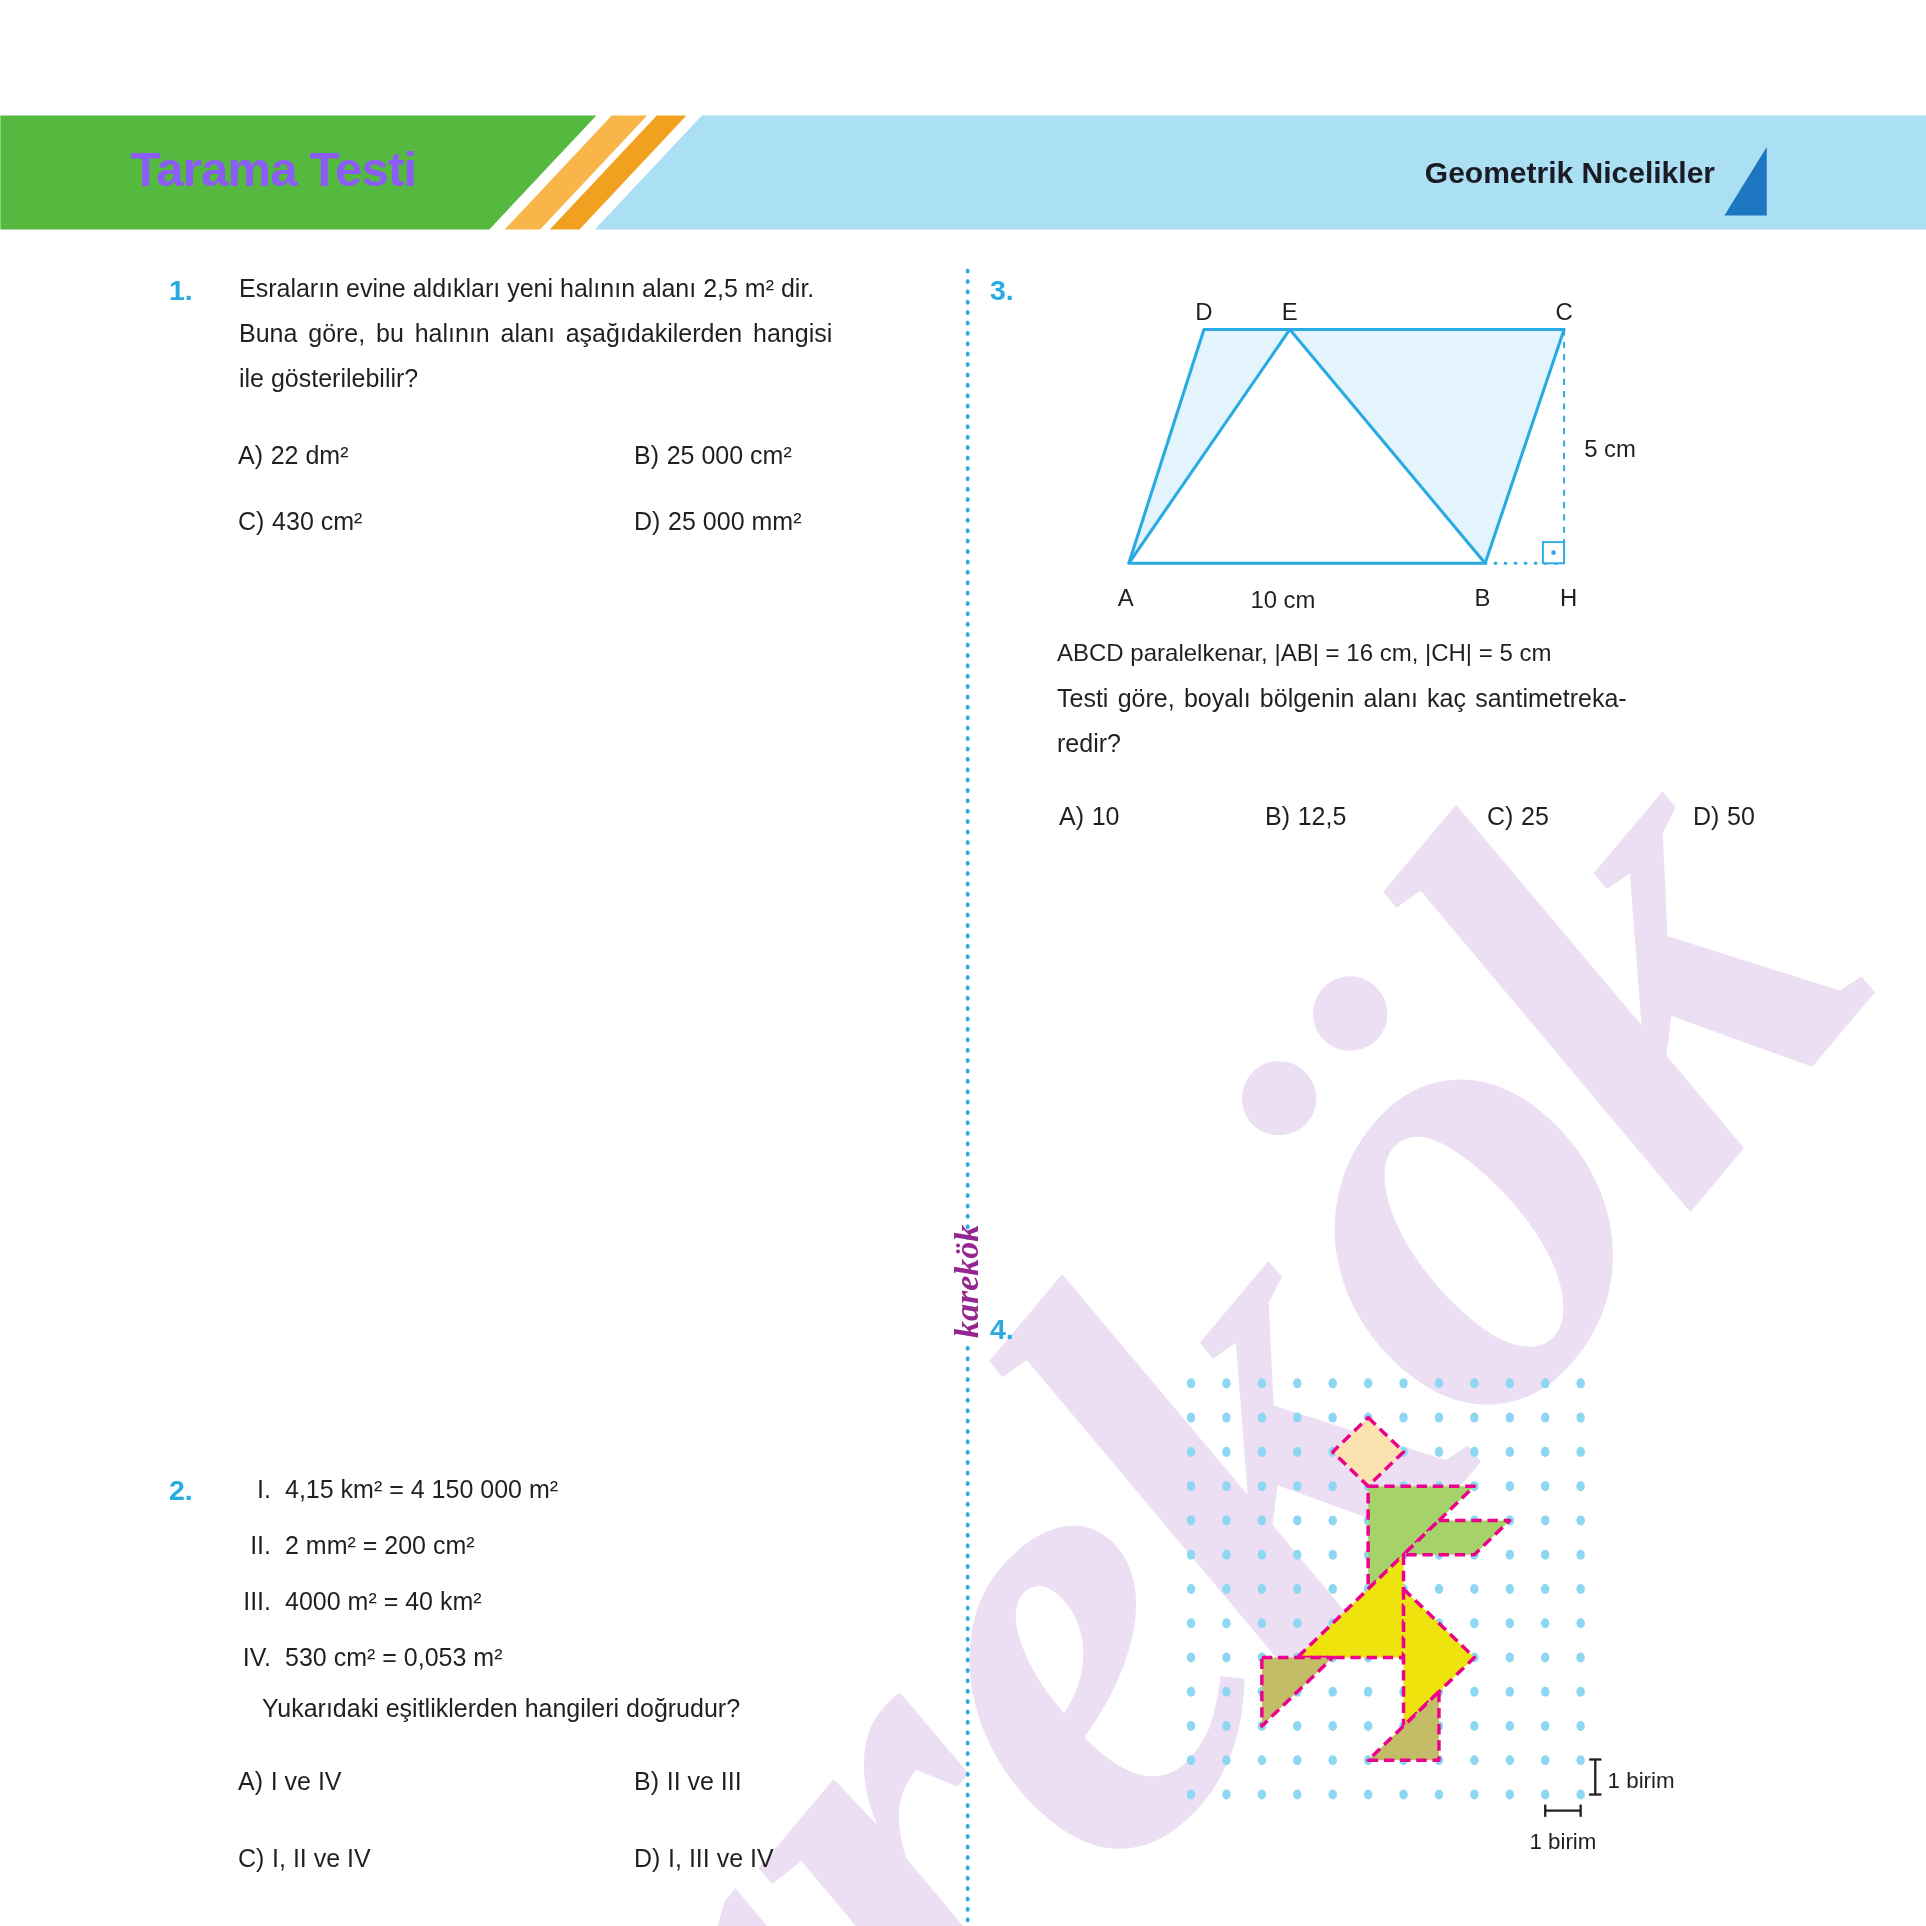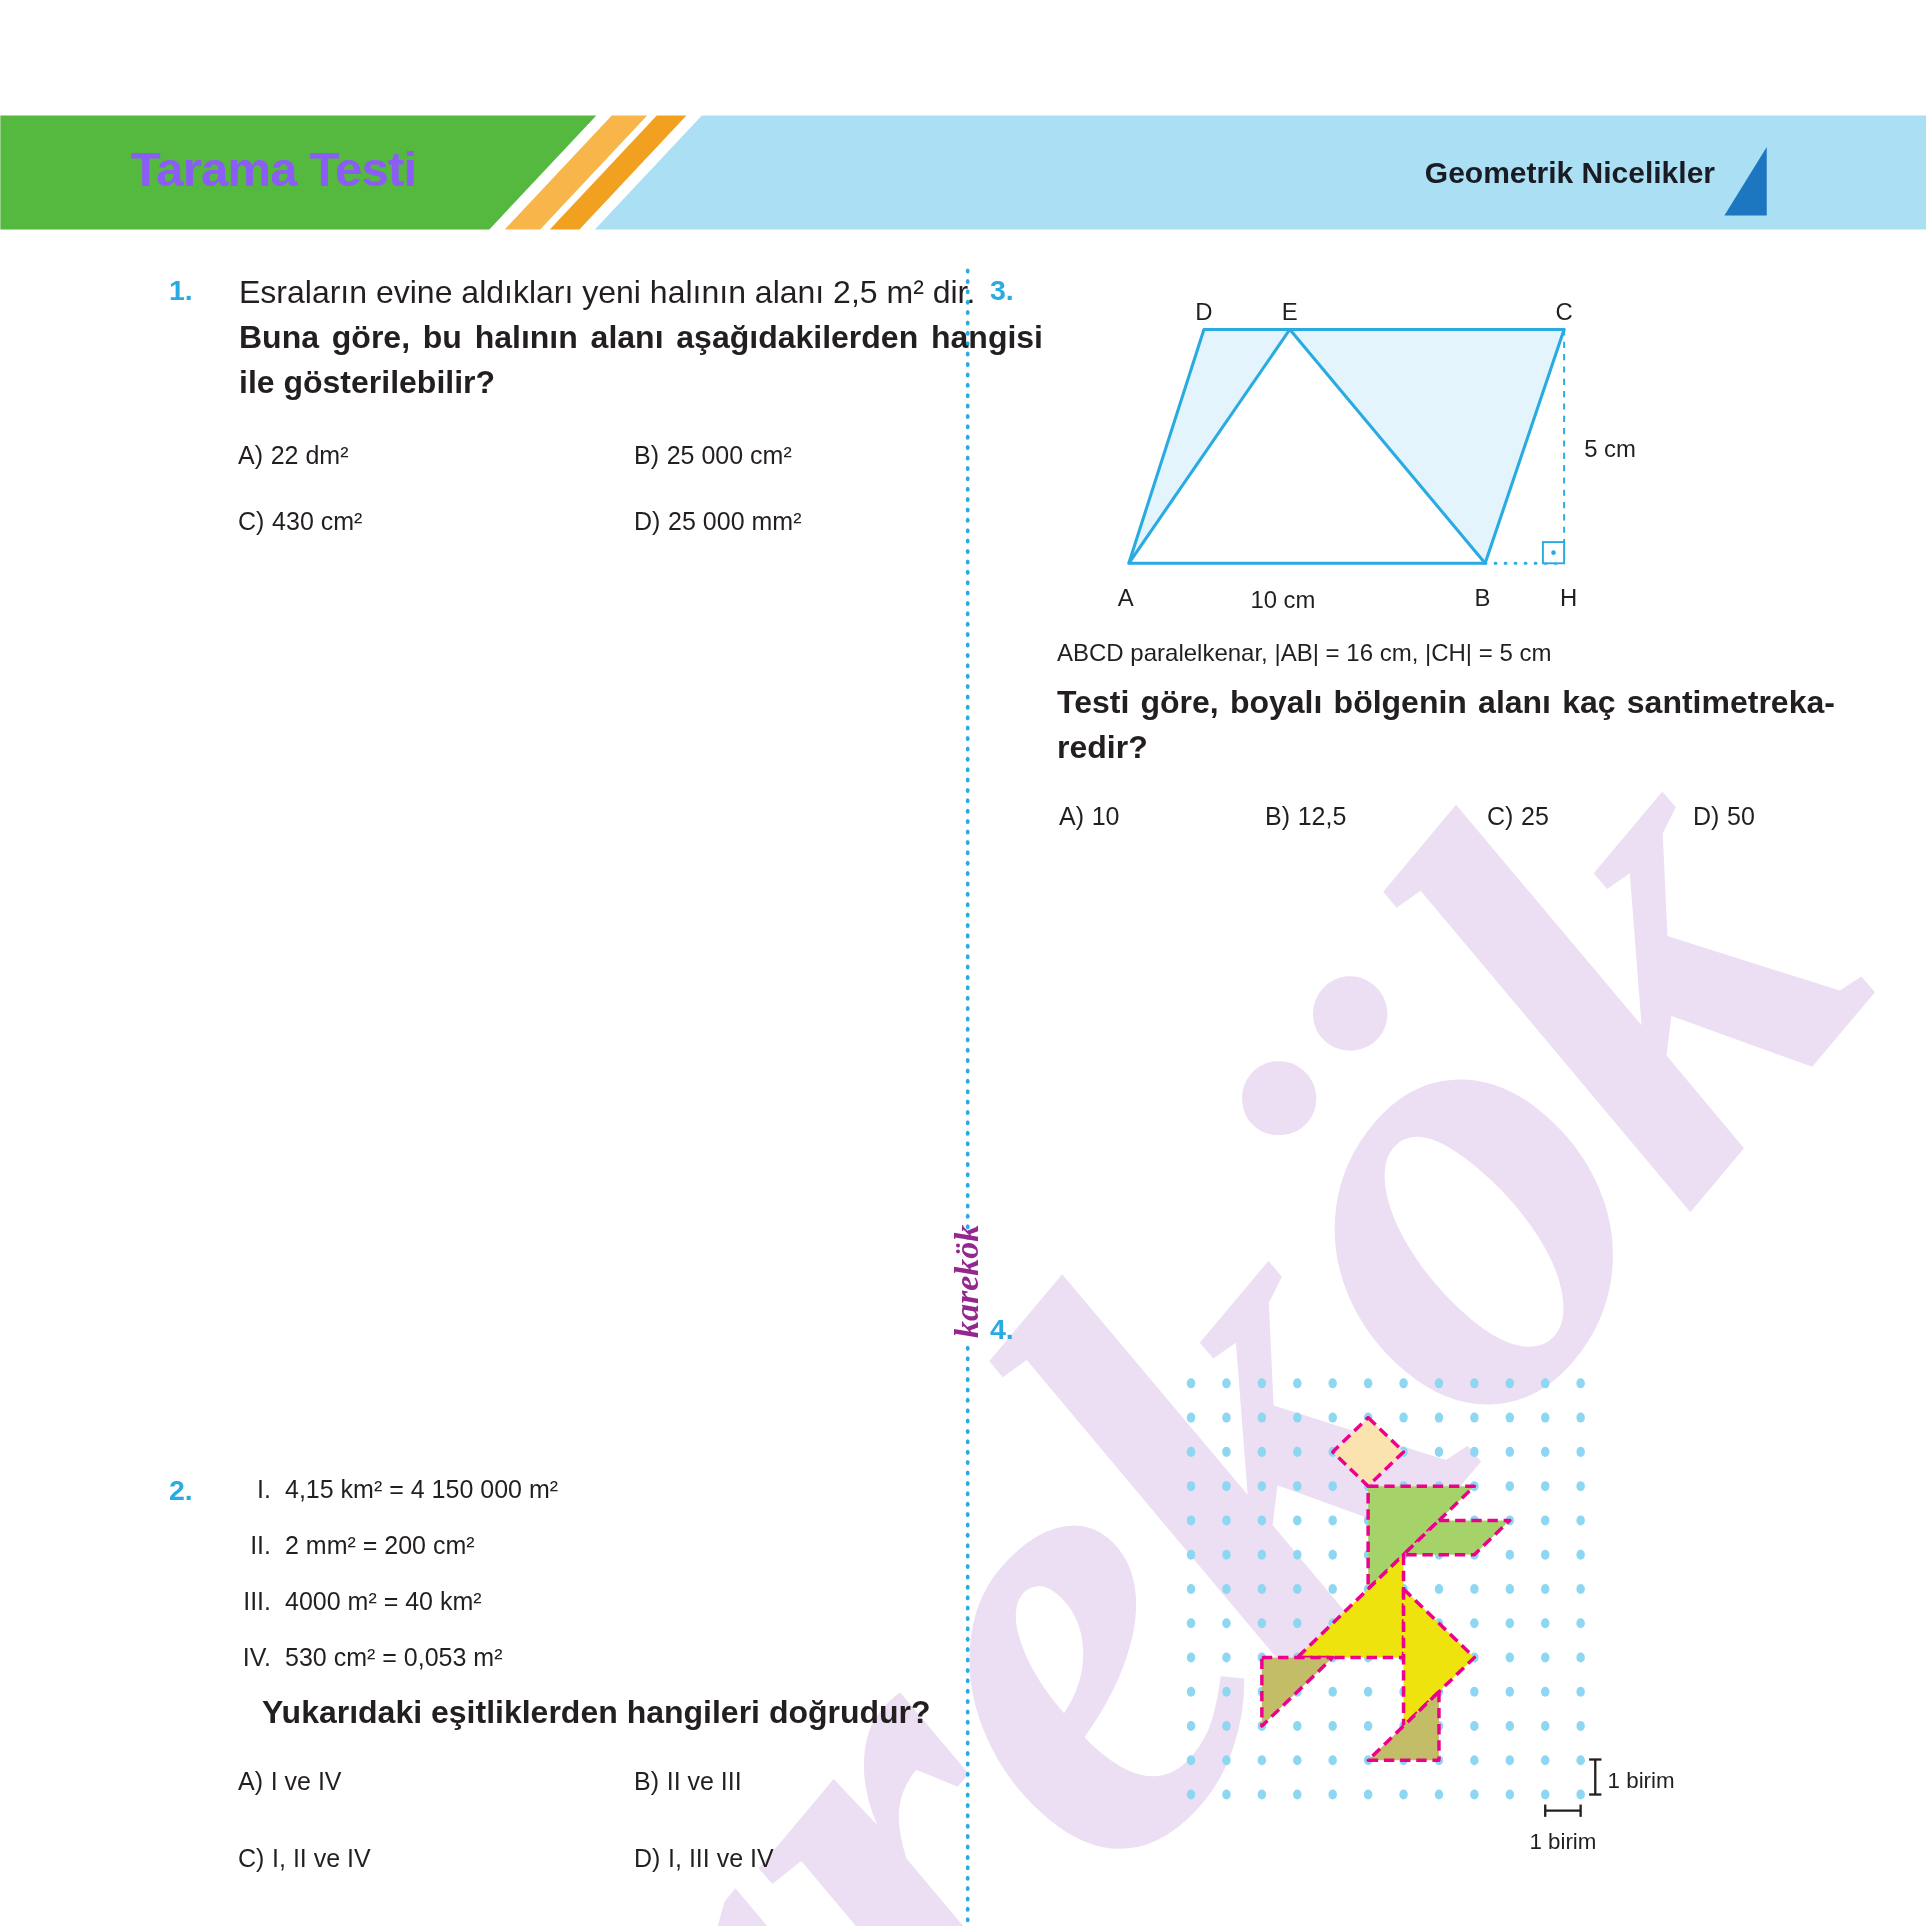--- a/index.html
+++ b/index.html
@@ -8,22 +8,22 @@
   #watermark{position:absolute;left:127px;top:2173px;font-family:"Liberation Serif",serif;
              font-style:italic;font-weight:bold;font-size:636px;color:#ecdff3;
              transform:rotate(-50deg);transform-origin:0 0;white-space:nowrap;z-index:0;
              letter-spacing:-11.6px;}
   .layer{position:absolute;left:0;top:0;z-index:1;}
   .hdr-title{position:absolute;left:23px;top:141px;width:501px;text-align:center;
              font-size:49px;font-weight:700;color:#8b5cf6;letter-spacing:-0.8px;z-index:2;}
   .hdr-subject{position:absolute;left:1079px;top:156px;width:636px;text-align:right;
                font-size:30px;font-weight:700;color:#1b1b24;z-index:2;}
   .qnum{position:absolute;font-size:28.5px;font-weight:700;color:#29abe2;z-index:2;}
-  .tline{position:absolute;font-size:32px;white-space:nowrap;z-index:2;}
-  .bold{font-weight:700;}
+  .tline{position:absolute;font-size:25px;white-space:nowrap;z-index:2;}
+  .bold{font-weight:400;}
   .opt{position:absolute;display:flex;gap:7.7px;font-size:25px;white-space:nowrap;z-index:2;}
   .item{position:absolute;left:166px;display:flex;font-size:25px;white-space:nowrap;z-index:2;}
   .item .rn{display:inline-block;width:105px;text-align:right;margin-right:14px;}
   #sep-label{position:absolute;left:948px;top:1338px;transform:rotate(-90deg);
              transform-origin:0 0;font-family:"Liberation Serif",serif;font-style:italic;
              font-weight:bold;font-size:34px;color:#93278f;white-space:nowrap;z-index:2;}
   svg{overflow:visible;}
 </style>
 </head>
 <body>

